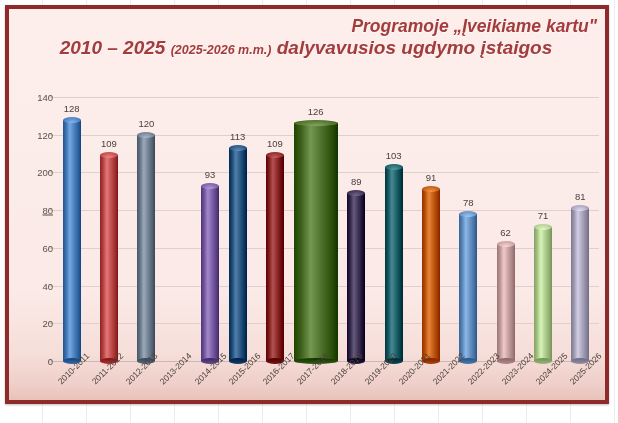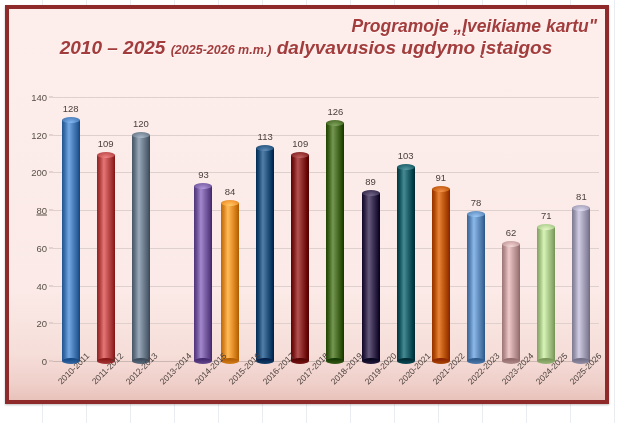--- a/index.html
+++ b/index.html
@@ -99,21 +99,20 @@
     background: #ded0cd;
   }
   .gridline.axis-base {
     background: #cbb8b4;
   }
 
   
   .y-label {
     position: absolute;
     right: 100%;
-    margin-right: 6px;
     transform: translateY(-50%);
     font-size: 9.5px;
     color: #585048;
     white-space: nowrap;
   }
   .y-tick {
     position: absolute;
     right: 100%;
     width: 4px;
     height: 1px;
@@ -272,45 +271,37 @@
           </div>
           <div class="bar-slot">
             <div class="bar" title="2013-2014: 93" style="height: 175.371px; margin-left: 36px;">
               <div class="bar-body" style="background: linear-gradient(to right, rgb(80, 52, 121) 0%, rgb(108, 80, 149) 16%, rgb(164, 136, 205) 38%, rgb(126, 98, 167) 62%, rgb(88, 60, 129) 88%, rgb(64, 36, 105) 100%);"></div>
               <div class="bar-foot" style="background: linear-gradient(rgb(62, 34, 103), rgb(102, 74, 143));"></div>
               <div class="bar-cap" style="background: radial-gradient(at 50% 120%, rgb(192, 164, 233) 0%, rgb(140, 112, 181) 55%, rgb(104, 76, 145) 100%);"></div>
               <div class="bar-label">93</div>
             </div>
           </div>
           <div class="bar-slot">
-            <div class="bar" title="2015-2016: 84" style="height: 158.4px;">
-              <div class="bar-body" style="background: linear-gradient(to right, rgb(190, 104, 4) 0%, rgb(218, 132, 32) 16%, rgb(255, 188, 88) 38%, rgb(236, 150, 50) 62%, rgb(198, 112, 12) 88%, rgb(174, 88, 0) 100%);"></div>
-              <div class="bar-foot" style="background: linear-gradient(rgb(172, 86, 0), rgb(212, 126, 26));"></div>
-              <div class="bar-cap" style="background: radial-gradient(at 50% 120%, rgb(255, 216, 116) 0%, rgb(250, 164, 64) 55%, rgb(214, 128, 28) 100%);"></div>
-              <div class="bar-label">84</div>
-            </div>
-          </div>
-          <div class="bar-slot">
             <div class="bar" title="2016-2017: 113" style="height: 213.086px;">
               <div class="bar-body" style="background: linear-gradient(to right, rgb(0, 43, 85) 0%, rgb(25, 71, 113) 16%, rgb(81, 127, 169) 38%, rgb(43, 89, 131) 62%, rgb(5, 51, 93) 88%, rgb(0, 27, 69) 100%);"></div>
               <div class="bar-foot" style="background: linear-gradient(rgb(0, 25, 67), rgb(19, 65, 107));"></div>
               <div class="bar-cap" style="background: radial-gradient(at 50% 120%, rgb(109, 155, 197) 0%, rgb(57, 103, 145) 55%, rgb(21, 67, 109) 100%);"></div>
               <div class="bar-label">113</div>
             </div>
           </div>
           <div class="bar-slot">
             <div class="bar" title="2017-2018: 109" style="height: 205.543px;">
               <div class="bar-body" style="background: linear-gradient(to right, rgb(96, 0, 0) 0%, rgb(124, 25, 25) 16%, rgb(180, 81, 81) 38%, rgb(142, 43, 43) 62%, rgb(104, 5, 5) 88%, rgb(80, 0, 0) 100%);"></div>
               <div class="bar-foot" style="background: linear-gradient(rgb(78, 0, 0), rgb(118, 19, 19));"></div>
               <div class="bar-cap" style="background: radial-gradient(at 50% 120%, rgb(208, 109, 109) 0%, rgb(156, 57, 57) 55%, rgb(120, 21, 21) 100%);"></div>
               <div class="bar-label">109</div>
             </div>
           </div>
           <div class="bar-slot">
-            <div class="bar" title="2018-2019: 126" style="height: 237.6px;">
+            <div class="bar" title="2018-2019: 126" style="height: 237.6px; padding-left: 26px;">
               <div class="bar-body" style="background: linear-gradient(to right, rgb(32, 68, 0) 0%, rgb(60, 96, 26) 16%, rgb(116, 152, 82) 38%, rgb(78, 114, 44) 62%, rgb(40, 76, 6) 88%, rgb(16, 52, 0) 100%);"></div>
               <div class="bar-foot" style="background: linear-gradient(rgb(14, 50, 0), rgb(54, 90, 20));"></div>
               <div class="bar-cap" style="background: radial-gradient(at 50% 120%, rgb(144, 180, 110) 0%, rgb(92, 128, 58) 55%, rgb(56, 92, 22) 100%);"></div>
               <div class="bar-label">126</div>
             </div>
           </div>
           <div class="bar-slot">
             <div class="bar" title="2019-2020: 89" style="height: 167.829px;">
               <div class="bar-body" style="background: linear-gradient(to right, rgb(17, 5, 40) 0%, rgb(45, 33, 68) 16%, rgb(101, 89, 124) 38%, rgb(63, 51, 86) 62%, rgb(25, 13, 48) 88%, rgb(1, 0, 24) 100%);"></div>
               <div class="bar-foot" style="background: linear-gradient(rgb(0, 0, 22), rgb(39, 27, 62));"></div>

